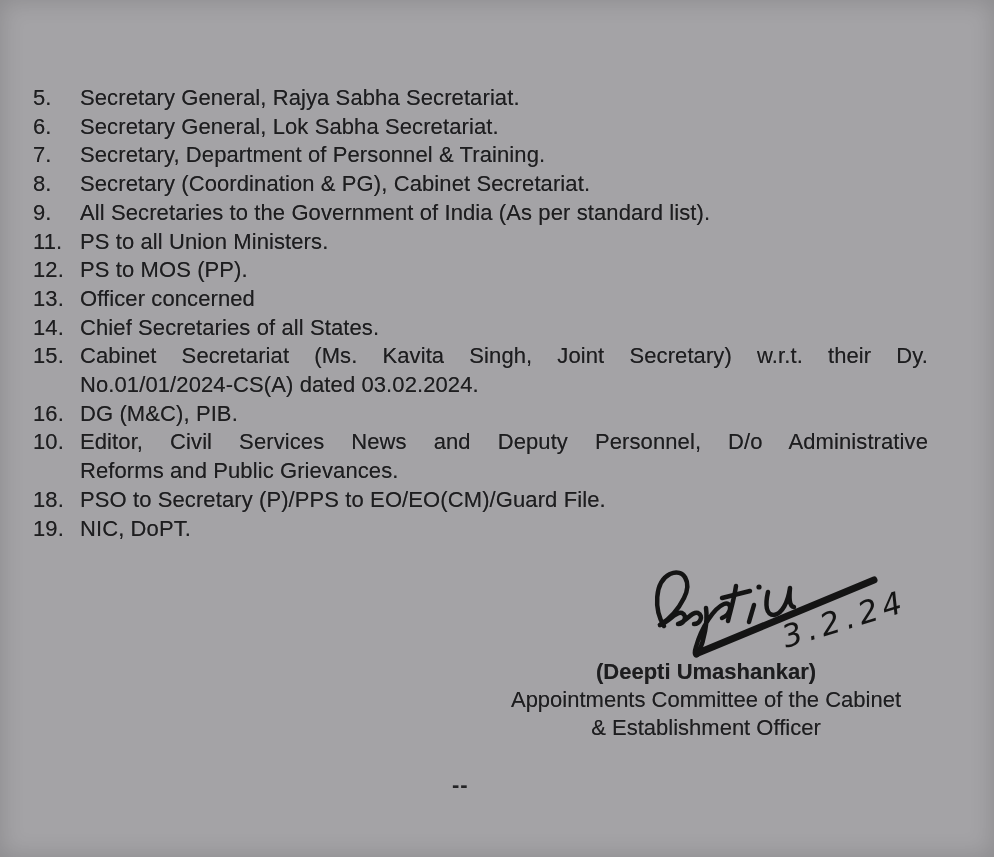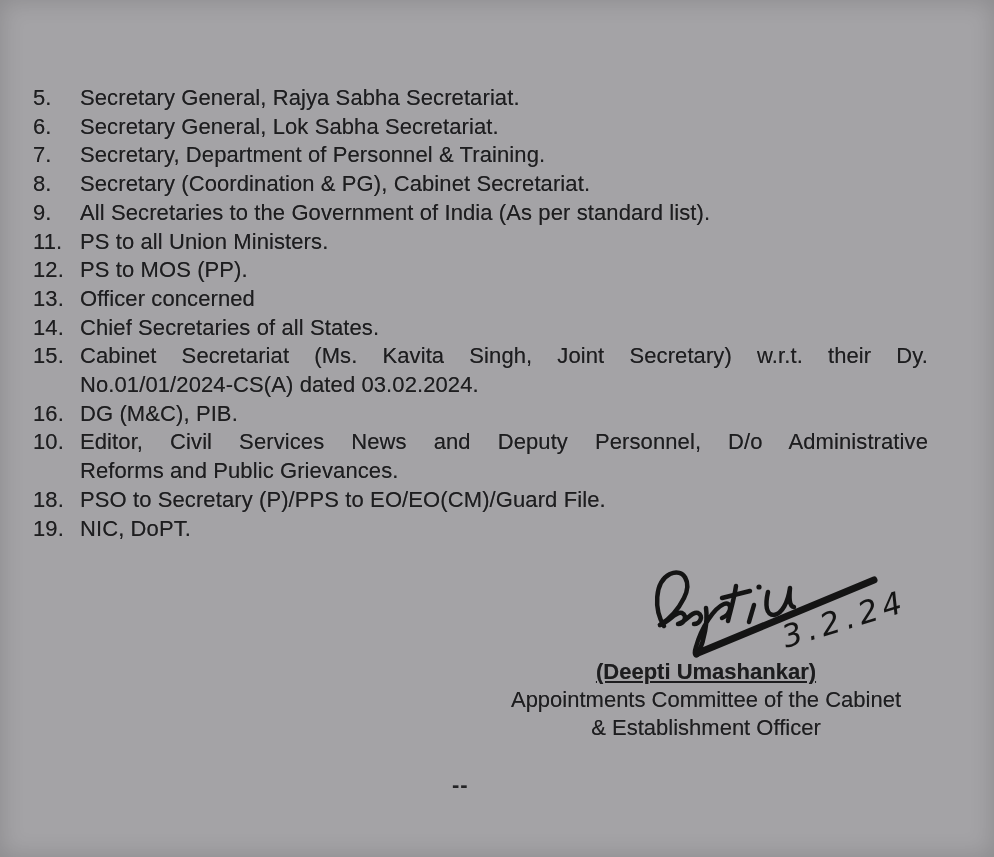--- a/index.html
+++ b/index.html
@@ -45,21 +45,21 @@
     font-size: 31px; font-style: italic; letter-spacing: 5px;
     fill: #141414;
   }
 
   .sig-block {
     position: absolute; left: 446px; top: 658px; width: 520px;
     text-align: center;
     font-size: 22px; line-height: 28px;
     text-shadow: 0 0 0.6px rgba(25,25,25,0.5);
   }
-  .sig-name { font-weight: 700; text-decoration: underline; }
+  .sig-name { font-weight: 700; }
 
   .page-marker {
     position: absolute; left: 452px; top: 772px;
     font-size: 22px; font-weight: 700; letter-spacing: 1px;
     color: #242426;
   }
 </style>
 </head>
 <body>
 

